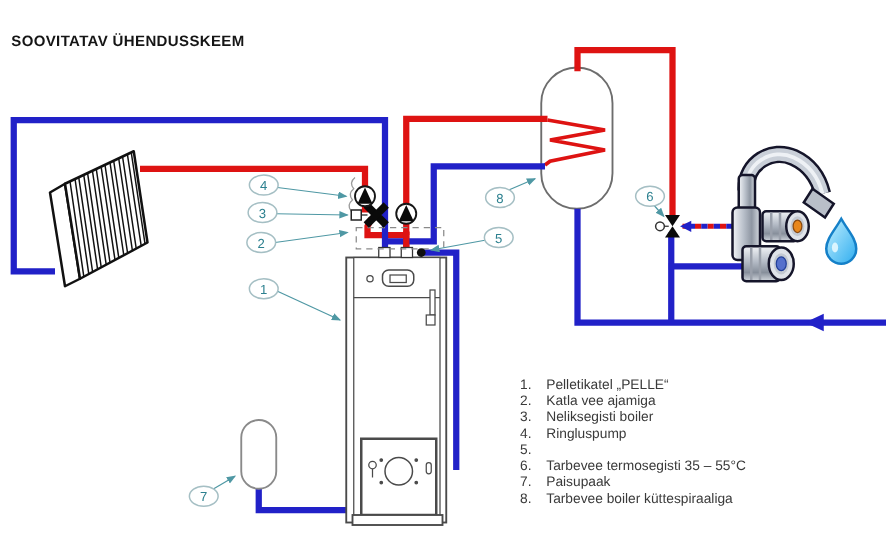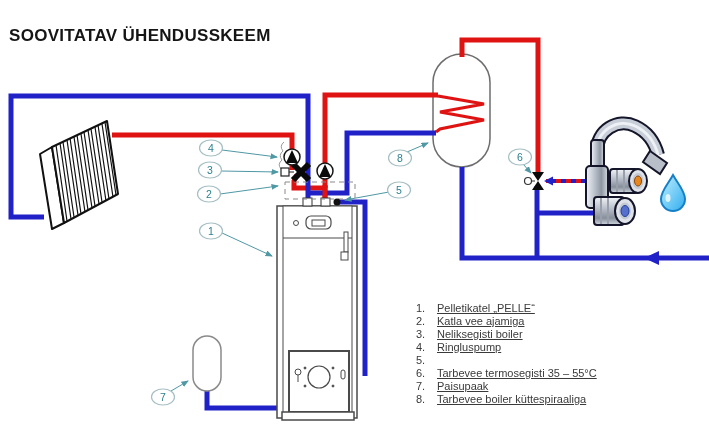--- a/index.html
+++ b/index.html
@@ -1,24 +1,24 @@
 <!DOCTYPE html>
 <html><head>
 <meta charset="utf-8">
 <style>
   html,body{margin:0;padding:0;background:#fff;}
   .canvas{position:relative;width:709px;height:443px;background:#ffffff;overflow:hidden;
           font-family:"Liberation Sans",sans-serif;}
-  .page-title{position:absolute;left:9px;top:26px;font-size:17px;font-weight:bold;
+  .page-title{position:absolute;left:9px;top:26px;font-size:12px;font-weight:bold;
           color:#151515;letter-spacing:.3px;white-space:nowrap;}
   .diagram{position:absolute;left:0;top:0;}
   .legend{position:absolute;left:416px;top:302px;font-size:11px;color:#3a3a3a;}
   .legend-row{display:flex;line-height:13px;}
   .lnum{width:21px;flex:none;}
-  .ltext{white-space:nowrap;text-decoration:underline;}
+  .ltext{white-space:nowrap;}
 </style>
 </head>
 <body>
 
 <div class="canvas">
 
   <div class="page-title">SOOVITATAV ÜHENDUSSKEEM</div>
 
   <svg class="diagram" width="709" height="443" viewBox="0 0 709 443">
     <defs>

